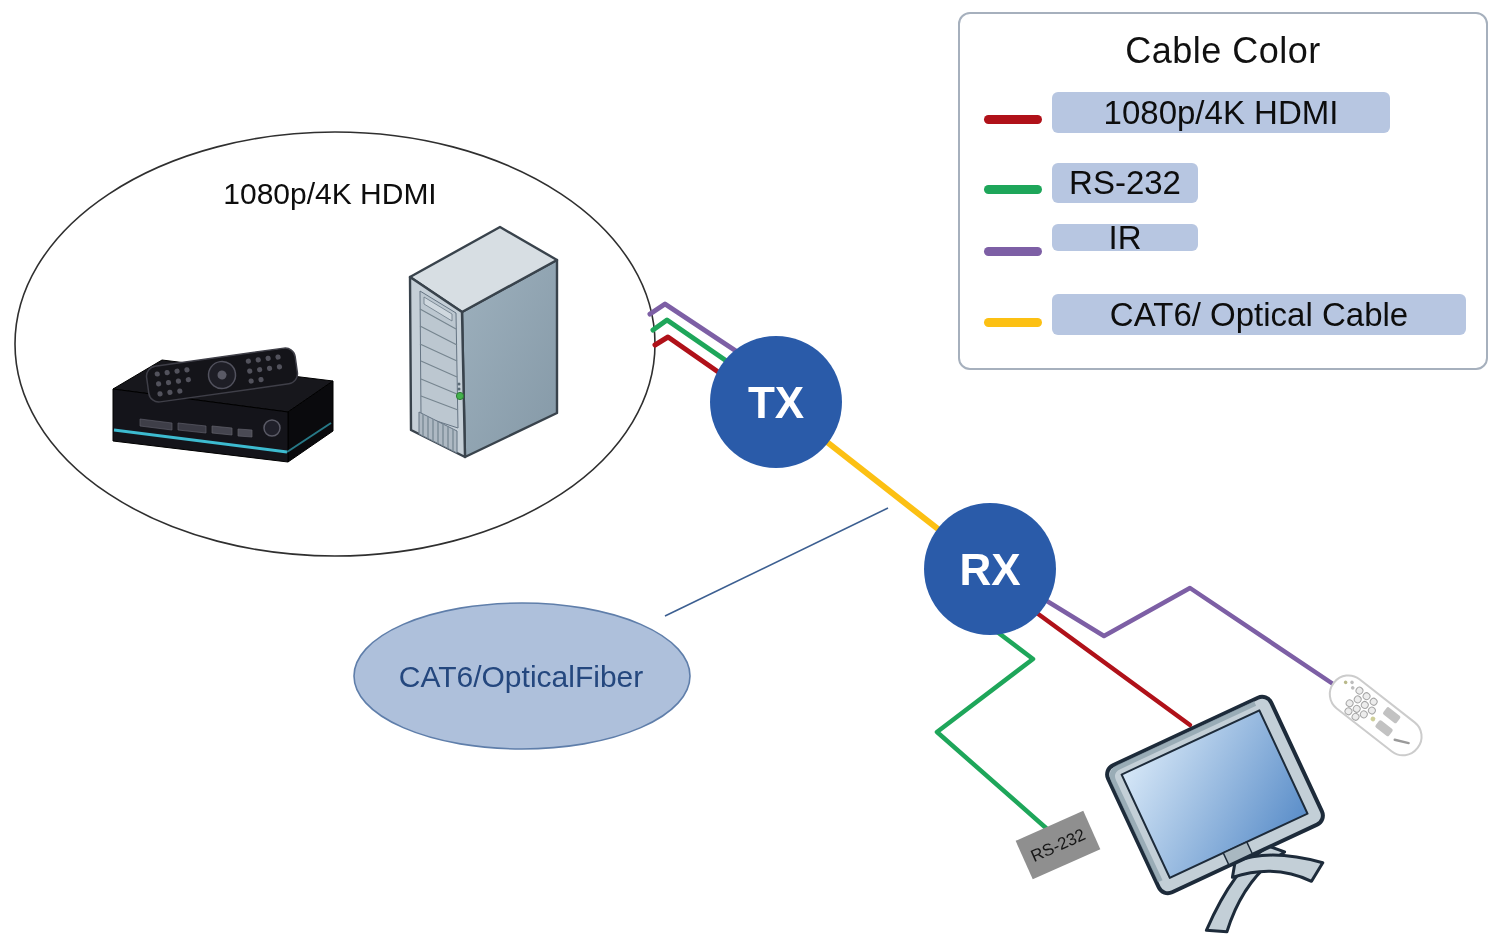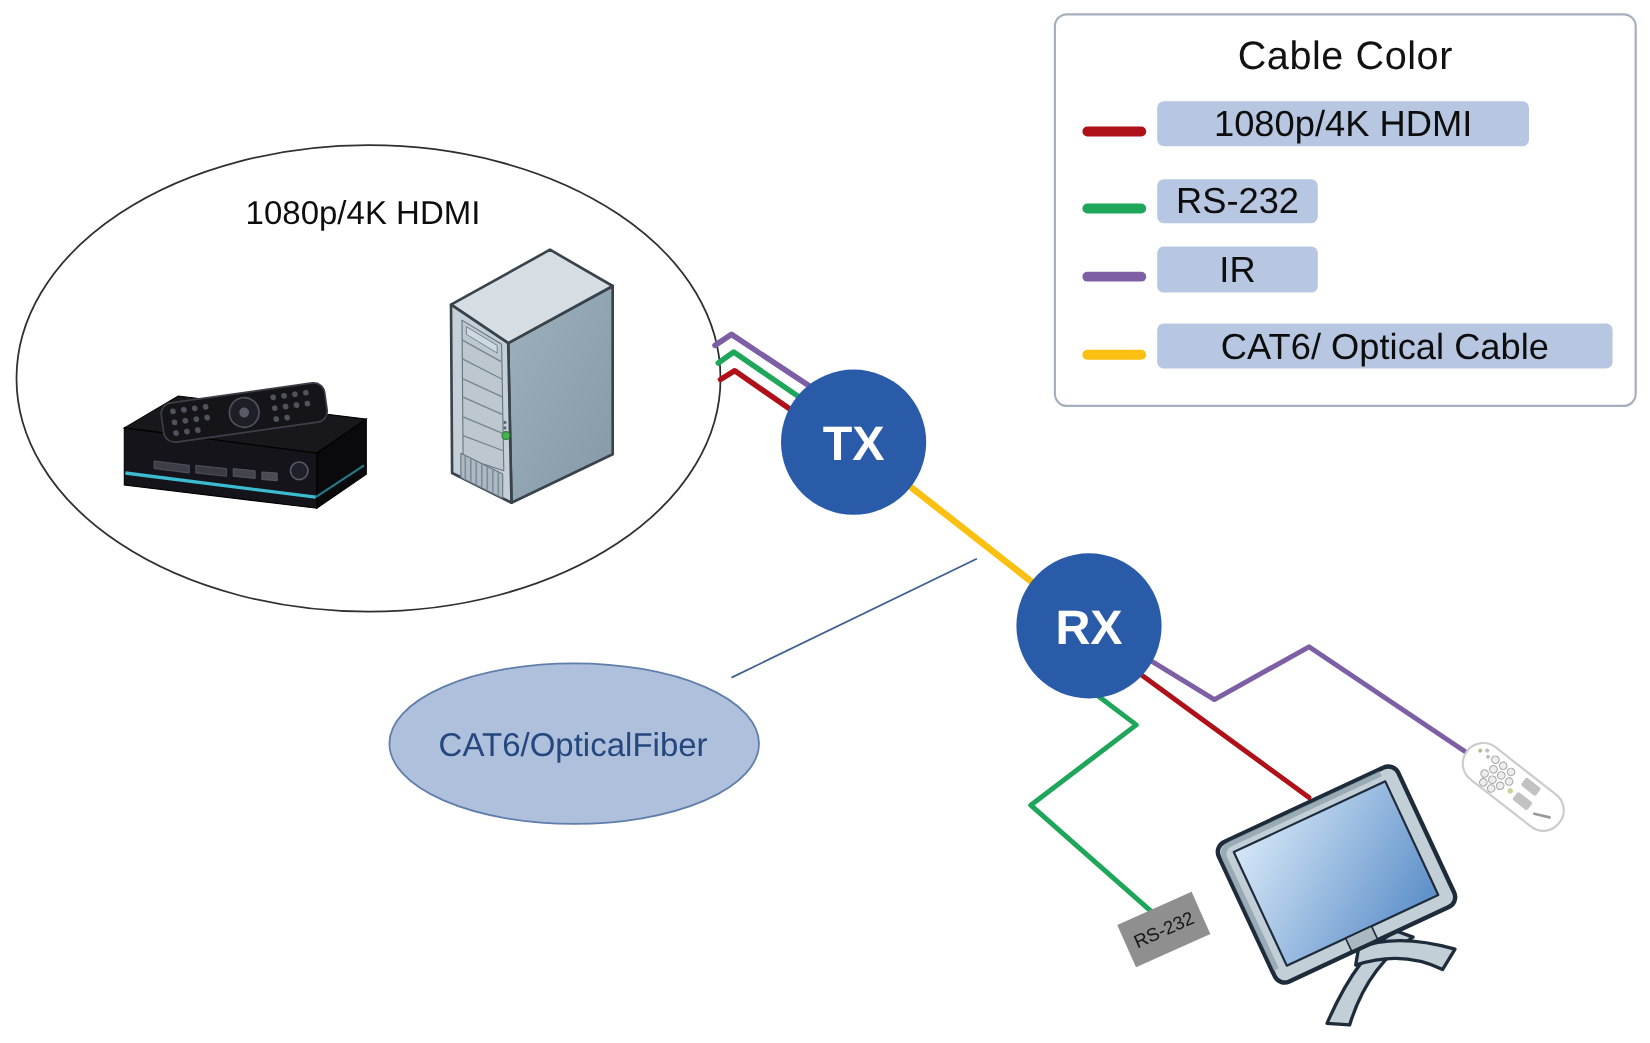--- a/index.html
+++ b/index.html
@@ -18,21 +18,21 @@
   .legend-title{
     position:absolute;left:0;right:0;top:16px;text-align:center;
     font-size:36px;color:#111;letter-spacing:0.5px;
   }
   .chip{
     position:absolute;border-radius:6px;display:flex;align-items:center;justify-content:center;
     font-size:33px;color:#0d0d0d;white-space:nowrap;
   }
   .chip1{left:92px;top:78px;width:338px;height:41px;}
   .chip2{left:92px;top:149px;width:146px;height:40px;}
-  .chip3{left:92px;top:210px;width:146px;height:42px;}
+  .chip3{left:92px;top:210px;width:146px;height:27px;}
   .chip4{left:92px;top:280px;width:414px;height:41px;}
   .swatch{position:absolute;left:24px;width:58px;height:9px;border-radius:5px;}
   .sw1{top:101px;} .sw2{top:171px;} .sw3{top:233px;} .sw4{top:304px;}
 
   .ellipse-label{fill:#0d0d0d;font-size:30px;}
   .node-label{font-size:44px;font-weight:bold;}
   .cat6-label{font-size:30px;}
   .tag-label{font-size:17px;fill:#161616;}
 </style>
 </head>

